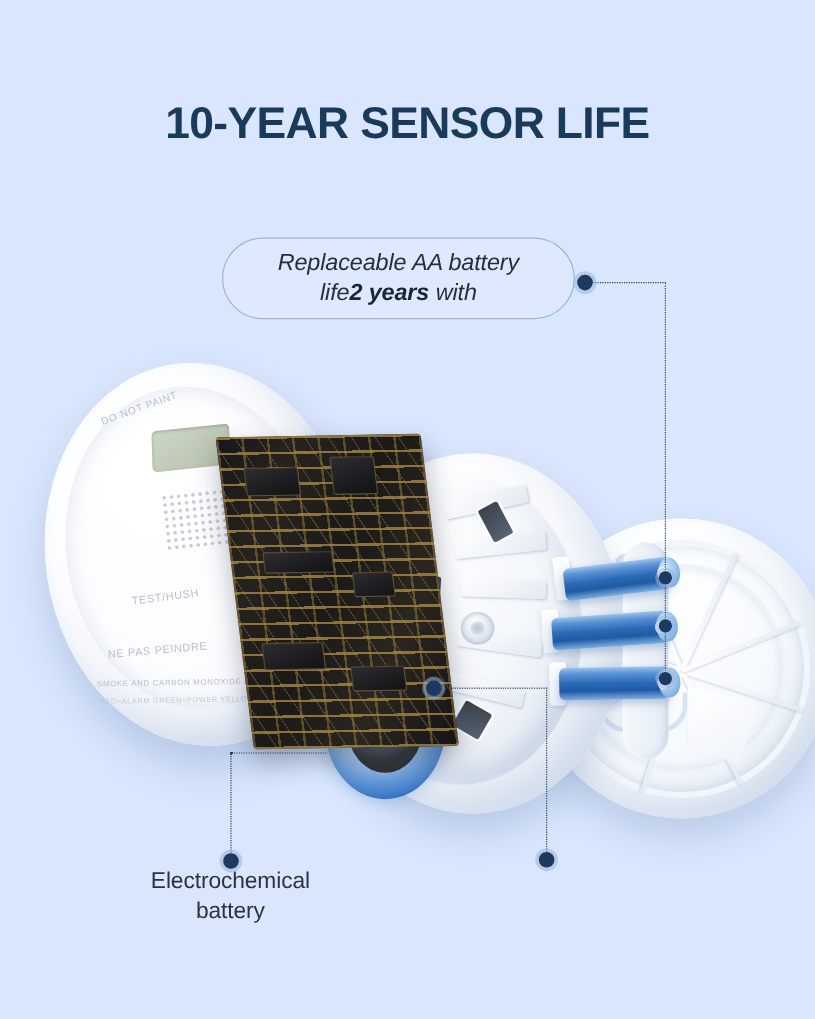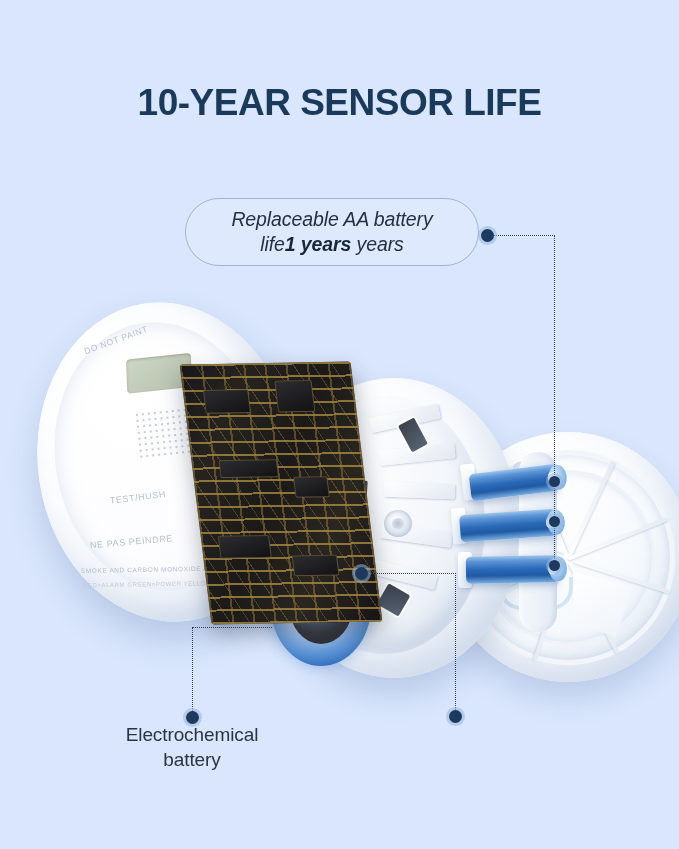--- a/index.html
+++ b/index.html
@@ -472,21 +472,21 @@
       <div class="ctext t-nepas">NE PAS PEINDRE</div>
       <div class="ctext t-arc1">SMOKE AND CARBON MONOXIDE ALARM</div>
       <div class="ctext t-arc2">RED=ALARM GREEN=POWER YELLOW=FAULT</div>
     </div>
 
   </div>
 
   <div id="bubble">
     <div class="btxt">
       <span>Replaceable AA battery</span><br>
-      <span>life</span><b>1 years</b><span> years</span>
+      <span>life</span><b>2 years</b><span> with</span>
     </div>
   </div>
 
   <div class="hline" style="left:494px; top:235px; width:61px;"></div>
   <div class="vline" style="left:554px; top:235px; height:250px;"></div>
   <div class="vline" style="left:554px; top:485px; height:86px;"></div>
   <div class="dot" style="left:481px; top:229px;"></div>
   <div class="dot sm" style="left:549px; top:476px;"></div>
   <div class="dot sm" style="left:549px; top:516px;"></div>
   <div class="dot sm" style="left:549px; top:560px;"></div>

